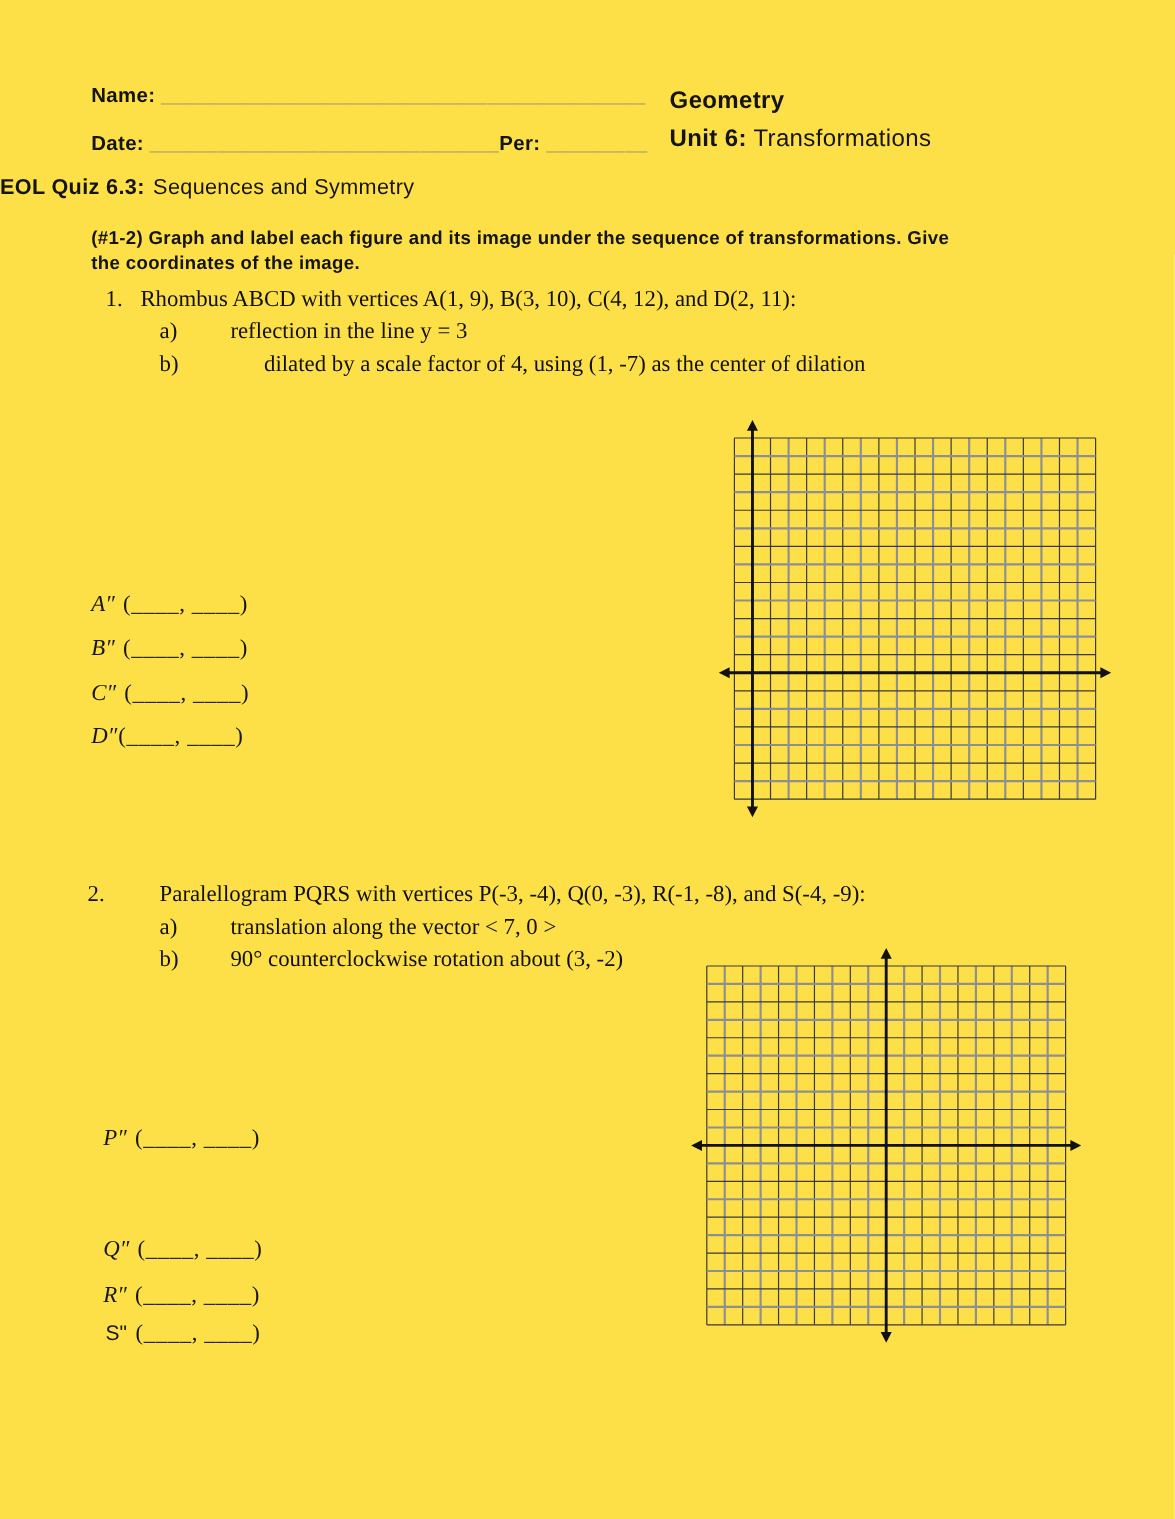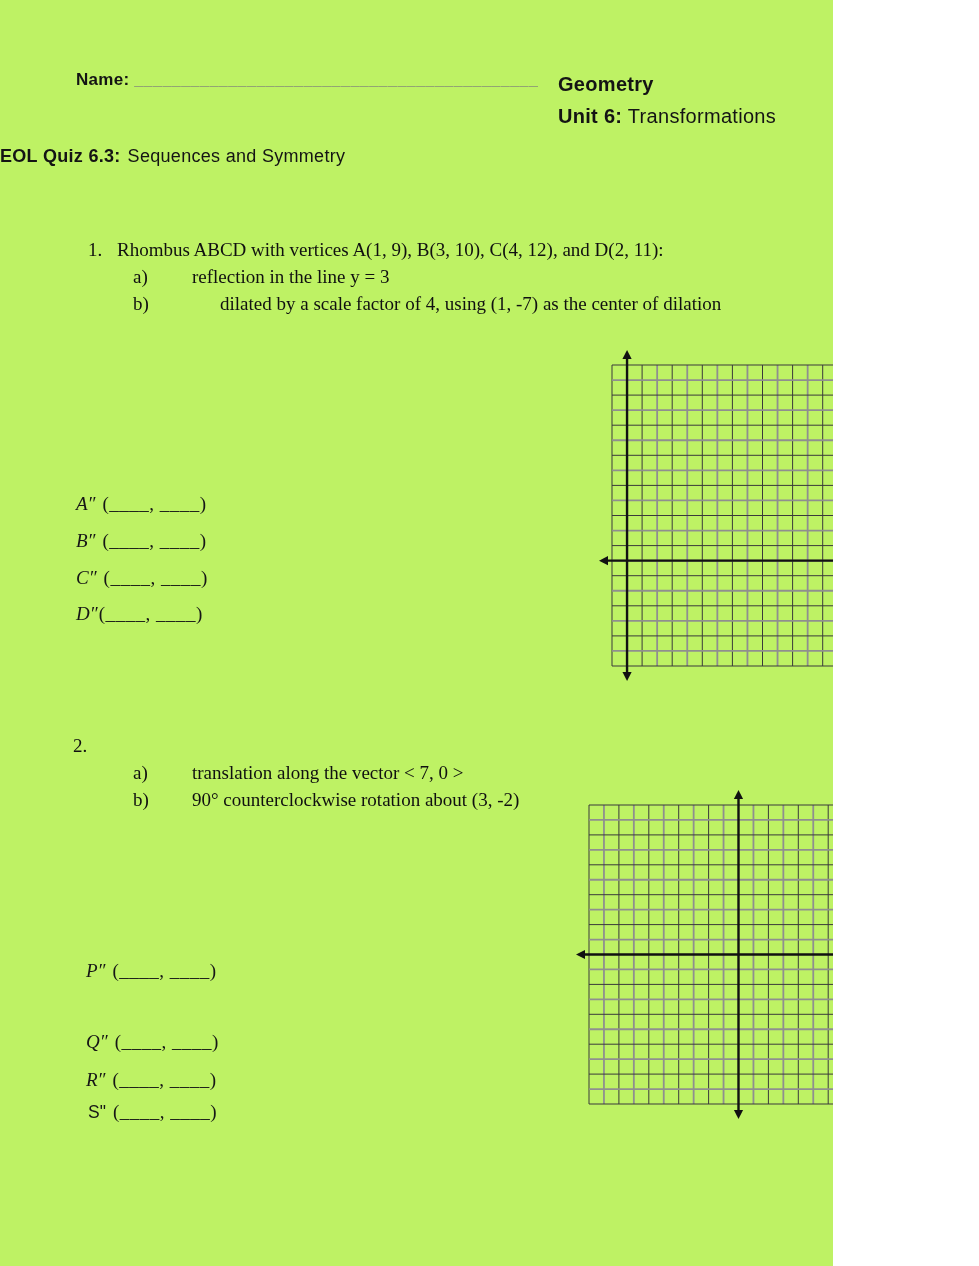--- a/index.html
+++ b/index.html
@@ -1,17 +1,17 @@
 <!DOCTYPE html>
 <html><head>
 <meta charset="utf-8">
 <style>
   html,body { margin:0; padding:0; background:#ffffff; }
   .page {
-    position:relative; width:833px; height:1266px; background:#bef264;
+    position:relative; width:979px; height:1266px; background:#fde047;
     font-family:"Liberation Sans", sans-serif; color:#1b1b1b; overflow:hidden;
   }
   .abs { position:absolute; white-space:nowrap; }
 
   
   .gothic { font-family:"Liberation Sans", sans-serif; letter-spacing:0.3px; }
   .hdr-label { font-weight:bold; font-size:17px; color:#141414; }
   .blank-line { color:#7c7c7c; font-weight:bold; letter-spacing:0.5px; }
   .hdr-right { font-size:20px; color:#141414; }
   .quiz-title { width:915px; left:0; top:146px; text-align:left; font-size:18px; color:#141414; }
@@ -32,32 +32,39 @@
 </style>
 </head>
 <body>
 
 <div class="page">
 
   <div class="abs gothic" style="left:76px; top:70px;">
     <span class="hdr-label">Name:</span>
     <span class="blank-line" style="font-size:16px;">___________________________________________</span>
   </div>
+  <div class="abs gothic" style="left:76px; top:110px;">
+    <span class="hdr-label">Date:</span>
+    <span class="blank-line" style="font-size:16px;">_______________________________</span><span class="hdr-label">Per:</span>
+    <span class="blank-line" style="font-size:16px;">_________</span>
+  </div>
 
   <div class="abs gothic hdr-right" style="left:558px; top:73px; font-weight:bold;">Geometry</div>
   <div class="abs gothic hdr-right" style="left:558px; top:105px;">
     <span style="font-weight:bold;">Unit 6:</span>
     <span>Transformations</span>
   </div>
 
   <div class="abs gothic quiz-title">
     <span class="b">EOL Quiz 6.3:</span><span>Sequences and Symmetry</span>
   </div>
 
   <div class="abs gothic instructions">
+    <div>(#1-2) Graph and label each figure and its image under the sequence of transformations. Give</div>
+    <div>the coordinates of the image.</div>
   </div>
 
   <div class="abs serif" style="left:88px;  top:239px;">1.</div>
   <div class="abs serif" style="left:117px; top:239px;">Rhombus ABCD with vertices A(1, 9), B(3, 10), C(4, 12), and D(2, 11):</div>
   <div class="abs serif" style="left:133px; top:266px;">a)</div>
   <div class="abs serif" style="left:192px; top:266px;">reflection in the line y = 3</div>
   <div class="abs serif" style="left:133px; top:293px;">b)</div>
   <div class="abs serif" style="left:192px; top:293px;margin-left:28px;">dilated by a scale factor of 4, using (1, -7) as the center of dilation</div>
 
   <svg class="grid" style="left:596px; top:346px;" width="340" height="344">
@@ -118,20 +125,21 @@
     <span class="answer-label">B″</span><span class="answer-blank">(____, ____)</span>
   </div>
   <div class="abs answer-row" style="left:76px; top:567px;">
     <span class="answer-label">C″</span><span class="answer-blank">(____, ____)</span>
   </div>
   <div class="abs answer-row tight" style="left:76px; top:603px;">
     <span class="answer-label">D″</span><span class="answer-blank">(____, ____)</span>
   </div>
 
   <div class="abs serif" style="left:73px;  top:735px;">2.</div>
+  <div class="abs serif" style="left:133px; top:735px;">Paralellogram PQRS with vertices P(-3, -4), Q(0, -3), R(-1, -8), and S(-4, -9):</div>
   <div class="abs serif" style="left:133px; top:762px;">a)</div>
   <div class="abs serif" style="left:192px; top:762px;">translation along the vector &lt; 7, 0 &gt;</div>
   <div class="abs serif" style="left:133px; top:789px;">b)</div>
   <div class="abs serif" style="left:192px; top:789px;">90° counterclockwise rotation about (3, -2)</div>
 
   <svg class="grid" style="left:573px; top:786px;" width="340" height="344">
       <line x1="16" y1="19" x2="16" y2="318" stroke="#3a3a3a" stroke-width="1"></line>
       <line x1="30.95" y1="19" x2="30.95" y2="318" stroke="#8f8f8f" stroke-width="1.8"></line>
       <line x1="45.9" y1="19" x2="45.9" y2="318" stroke="#3a3a3a" stroke-width="1"></line>
       <line x1="60.849999999999994" y1="19" x2="60.849999999999994" y2="318" stroke="#8f8f8f" stroke-width="1.8"></line>
@@ -174,21 +182,21 @@
       <line x1="16" y1="303.05" x2="315" y2="303.05" stroke="#8f8f8f" stroke-width="1.8"></line>
       <line x1="16" y1="318" x2="315" y2="318" stroke="#3a3a3a" stroke-width="1"></line>
       <line x1="9" y1="168.5" x2="322" y2="168.5" stroke="#111111" stroke-width="2.4"></line>
       <line x1="165.5" y1="10" x2="165.5" y2="327" stroke="#111111" stroke-width="2.4"></line>
       <polygon fill="#111111" points="3,168.5 12,163.9 12,173.1"></polygon>
       <polygon fill="#111111" points="328,168.5 319,173.1 319,163.9"></polygon>
       <polygon fill="#111111" points="165.5,4 170.1,13 160.9,13"></polygon>
       <polygon fill="#111111" points="165.5,333 160.9,324 170.1,324"></polygon>
     </svg>
 
-  <div class="abs answer-row" style="left:86px; top:960px;text-align:center;">
+  <div class="abs answer-row" style="left:86px; top:938px;text-align:center;">
     <span class="answer-label">P″</span><span class="answer-blank">(____, ____)</span>
   </div>
   <div class="abs answer-row" style="left:86px; top:1031px;">
     <span class="answer-label">Q″</span><span class="answer-blank">(____, ____)</span>
   </div>
   <div class="abs answer-row" style="left:86px; top:1069px;">
     <span class="answer-label">R″</span><span class="answer-blank">(____, ____)</span>
   </div>
   <div class="abs answer-row upright" style="left:88px; top:1101px;">
     <span class="answer-label">S"</span><span class="answer-blank">(____, ____)</span>

